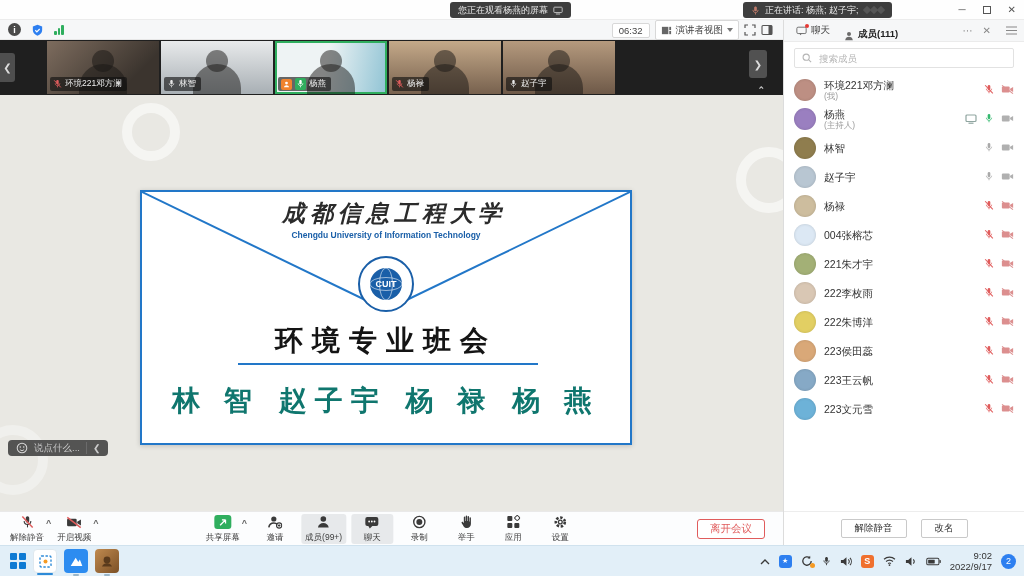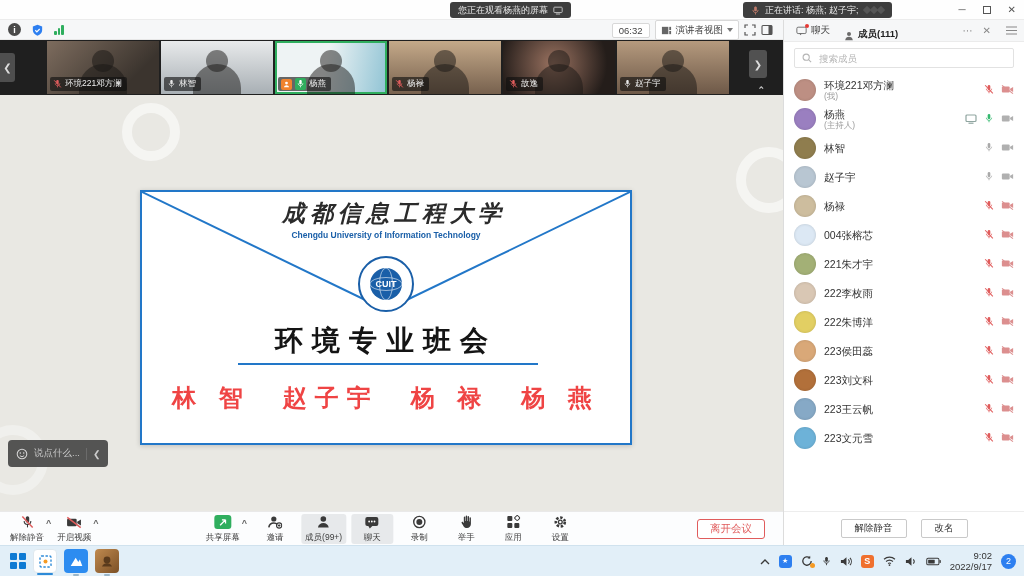--- a/index.html
+++ b/index.html
@@ -65,22 +65,22 @@
     border:2px solid #2277c8;box-shadow:0 1px 5px rgba(0,0,0,.18);}
   .flap{position:absolute;left:0;top:0;width:100%;height:100%;}
   .uni-cn{position:absolute;top:6px;left:16px;right:0;text-align:center;font-family:"DejaVu Serif",serif;
     font-size:23px;font-weight:bold;font-style:italic;color:#2b2b2b;letter-spacing:5px;}
   .uni-en{position:absolute;top:38px;left:0;right:0;text-align:center;font-size:8.5px;font-weight:bold;color:#1a5fa8;}
   .cuit-logo{position:absolute;left:50%;top:63px;transform:translateX(-50%);width:58px;height:58px;}
   .slide-title{position:absolute;top:130px;left:0;right:0;text-align:center;font-size:28px;font-weight:bold;
     color:#141414;letter-spacing:9px;}
   .title-rule{position:absolute;top:171px;left:96px;width:300px;height:2px;background:#2277c8;}
   .names-row{position:absolute;top:190px;left:30px;right:30px;display:flex;justify-content:space-between;}
-  .presenter-name{font-size:24px;font-weight:bold;color:#ef4444;letter-spacing:8px;white-space:pre;}
-  .chat-pill{position:absolute;left:8px;top:345px;height:27px;background:rgba(72,72,72,.93);border-radius:4px;
+  .presenter-name{font-size:28px;font-weight:bold;color:#0f766e;letter-spacing:8px;white-space:pre;}
+  .chat-pill{position:absolute;left:8px;top:345px;height:16px;background:rgba(72,72,72,.93);border-radius:4px;
     display:flex;align-items:center;gap:6px;padding:0 8px;font-size:9.5px;color:#c9c9c9;}
   .chat-pill .div{width:1px;height:12px;background:#6b6b6b;}
   .chat-pill .collapse{color:#ccc;font-size:9px;}
   
   .control-bar{position:absolute;top:511px;left:0;width:783px;height:34px;background:#fcfdfe;border-top:1px solid #e9e9e9;}
   .cb-left{position:absolute;left:6px;top:2px;display:flex;align-items:flex-start;}
   .cb-center{position:absolute;left:50%;top:2px;transform:translateX(-50%);display:flex;align-items:flex-start;gap:5px;}
   .cb-group{display:flex;align-items:flex-start;}
   .cb-item{display:flex;flex-direction:column;align-items:center;justify-content:center;min-width:42px;height:30px;
     border-radius:3px;font-size:8.5px;color:#3d3d3d;gap:2px;padding:0 4px;}
@@ -296,35 +296,20 @@
                 <path d="M6 1.2c-.9 0-1.6.7-1.6 1.6v2.7c0 .9.7 1.6 1.6 1.6s1.6-.7 1.6-1.6V2.8C7.6 1.9 6.9 1.2 6 1.2z" fill="currentColor"></path>
                 <path d="M2.9 5.6c0 1.8 1.4 3.1 3.1 3.1s3.1-1.3 3.1-3.1" fill="none" stroke="currentColor" stroke-width="1"></path>
                 <line x1="6" y1="8.8" x2="6" y2="11" stroke="currentColor" stroke-width="1"></line>
                 <line class="slash" x1="1.6" y1="1.6" x2="10.4" y2="11" stroke="currentColor" stroke-width="1.3"></line>
               </svg>
             </span>
             <span class="tile-name">杨禄</span>
           </div>
         </div>
 
-        <div class="tile" style="background: radial-gradient(circle at 45% 42%, rgb(154, 114, 96), rgb(36, 29, 26) 78%);">
-          <span class="tile-sil"></span>
-          <div class="tile-label">
-
-            <span class="tile-mic muted">
-              <svg width="9" height="10" viewBox="0 0 12 13">
-                <path d="M6 1.2c-.9 0-1.6.7-1.6 1.6v2.7c0 .9.7 1.6 1.6 1.6s1.6-.7 1.6-1.6V2.8C7.6 1.9 6.9 1.2 6 1.2z" fill="currentColor"></path>
-                <path d="M2.9 5.6c0 1.8 1.4 3.1 3.1 3.1s3.1-1.3 3.1-3.1" fill="none" stroke="currentColor" stroke-width="1"></path>
-                <line x1="6" y1="8.8" x2="6" y2="11" stroke="currentColor" stroke-width="1"></line>
-                <line class="slash" x1="1.6" y1="1.6" x2="10.4" y2="11" stroke="currentColor" stroke-width="1.3"></line>
-              </svg>
-            </span>
-            <span class="tile-name">故逸</span>
-          </div>
-        </div>
 
         <div class="tile" style="background: linear-gradient(rgb(181, 154, 126), rgb(110, 89, 72));">
           <span class="tile-sil"></span>
           <div class="tile-label">
 
             <span class="tile-mic on">
               <svg width="9" height="10" viewBox="0 0 12 13">
                 <path d="M6 1.2c-.9 0-1.6.7-1.6 1.6v2.7c0 .9.7 1.6 1.6 1.6s1.6-.7 1.6-1.6V2.8C7.6 1.9 6.9 1.2 6 1.2z" fill="currentColor"></path>
                 <path d="M2.9 5.6c0 1.8 1.4 3.1 3.1 3.1s3.1-1.3 3.1-3.1" fill="none" stroke="currentColor" stroke-width="1"></path>
                 <line x1="6" y1="8.8" x2="6" y2="11" stroke="currentColor" stroke-width="1"></line>
@@ -810,45 +795,20 @@
             <span class="m-cam red">
               <svg width="13" height="11" viewBox="0 0 15 12">
                 <rect x="1" y="2.5" width="9" height="7" rx="1.2" fill="currentColor"></rect>
                 <path d="M10.5 5.2 14 3.2v5.6l-3.5-2z" fill="currentColor"></path>
                 <line class="slash" x1="1.2" y1="1.2" x2="13.8" y2="10.8" stroke="currentColor" stroke-width="1.3"></line>
               </svg>
             </span>
           </span>
         </div>
 
-        <div class="member">
-          <span class="m-avatar" style="background: rgb(178, 112, 58);"></span>
-          <span class="m-text">
-            <div class="m-name">223刘文科</div>
-
-          </span>
-          <span class="m-icons">
-
-            <span class="m-mic muted">
-              <svg width="10" height="11" viewBox="0 0 12 13">
-                <path d="M6 1.2c-.9 0-1.6.7-1.6 1.6v2.7c0 .9.7 1.6 1.6 1.6s1.6-.7 1.6-1.6V2.8C7.6 1.9 6.9 1.2 6 1.2z" fill="currentColor"></path>
-                <path d="M2.9 5.6c0 1.8 1.4 3.1 3.1 3.1s3.1-1.3 3.1-3.1" fill="none" stroke="currentColor" stroke-width="1"></path>
-                <line x1="6" y1="8.8" x2="6" y2="11" stroke="currentColor" stroke-width="1"></line>
-                <line class="slash" x1="1.4" y1="1.4" x2="10.6" y2="11.2" stroke="currentColor" stroke-width="1.3"></line>
-              </svg>
-            </span>
-            <span class="m-cam red">
-              <svg width="13" height="11" viewBox="0 0 15 12">
-                <rect x="1" y="2.5" width="9" height="7" rx="1.2" fill="currentColor"></rect>
-                <path d="M10.5 5.2 14 3.2v5.6l-3.5-2z" fill="currentColor"></path>
-                <line class="slash" x1="1.2" y1="1.2" x2="13.8" y2="10.8" stroke="currentColor" stroke-width="1.3"></line>
-              </svg>
-            </span>
-          </span>
-        </div>
 
         <div class="member">
           <span class="m-avatar" style="background: rgb(134, 169, 198);"></span>
           <span class="m-text">
             <div class="m-name">223王云帆</div>
 
           </span>
           <span class="m-icons">
 
             <span class="m-mic muted">

